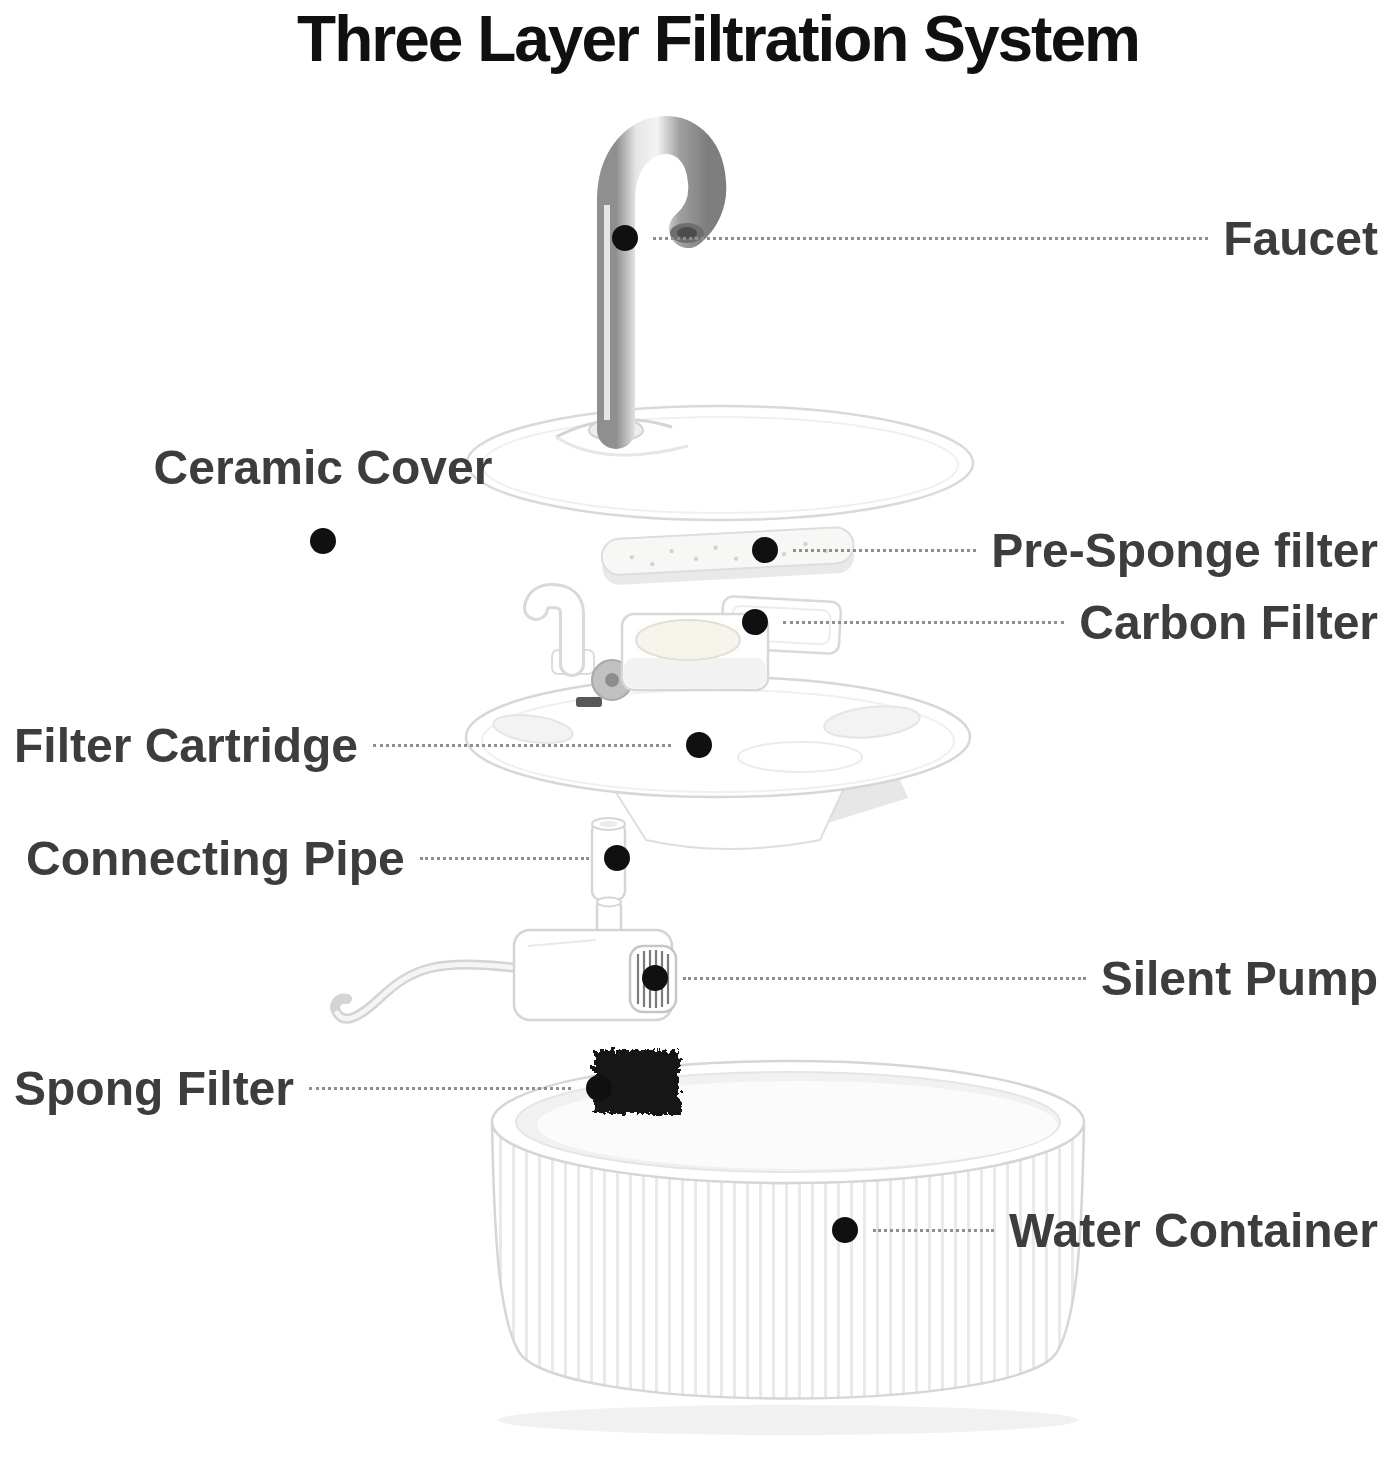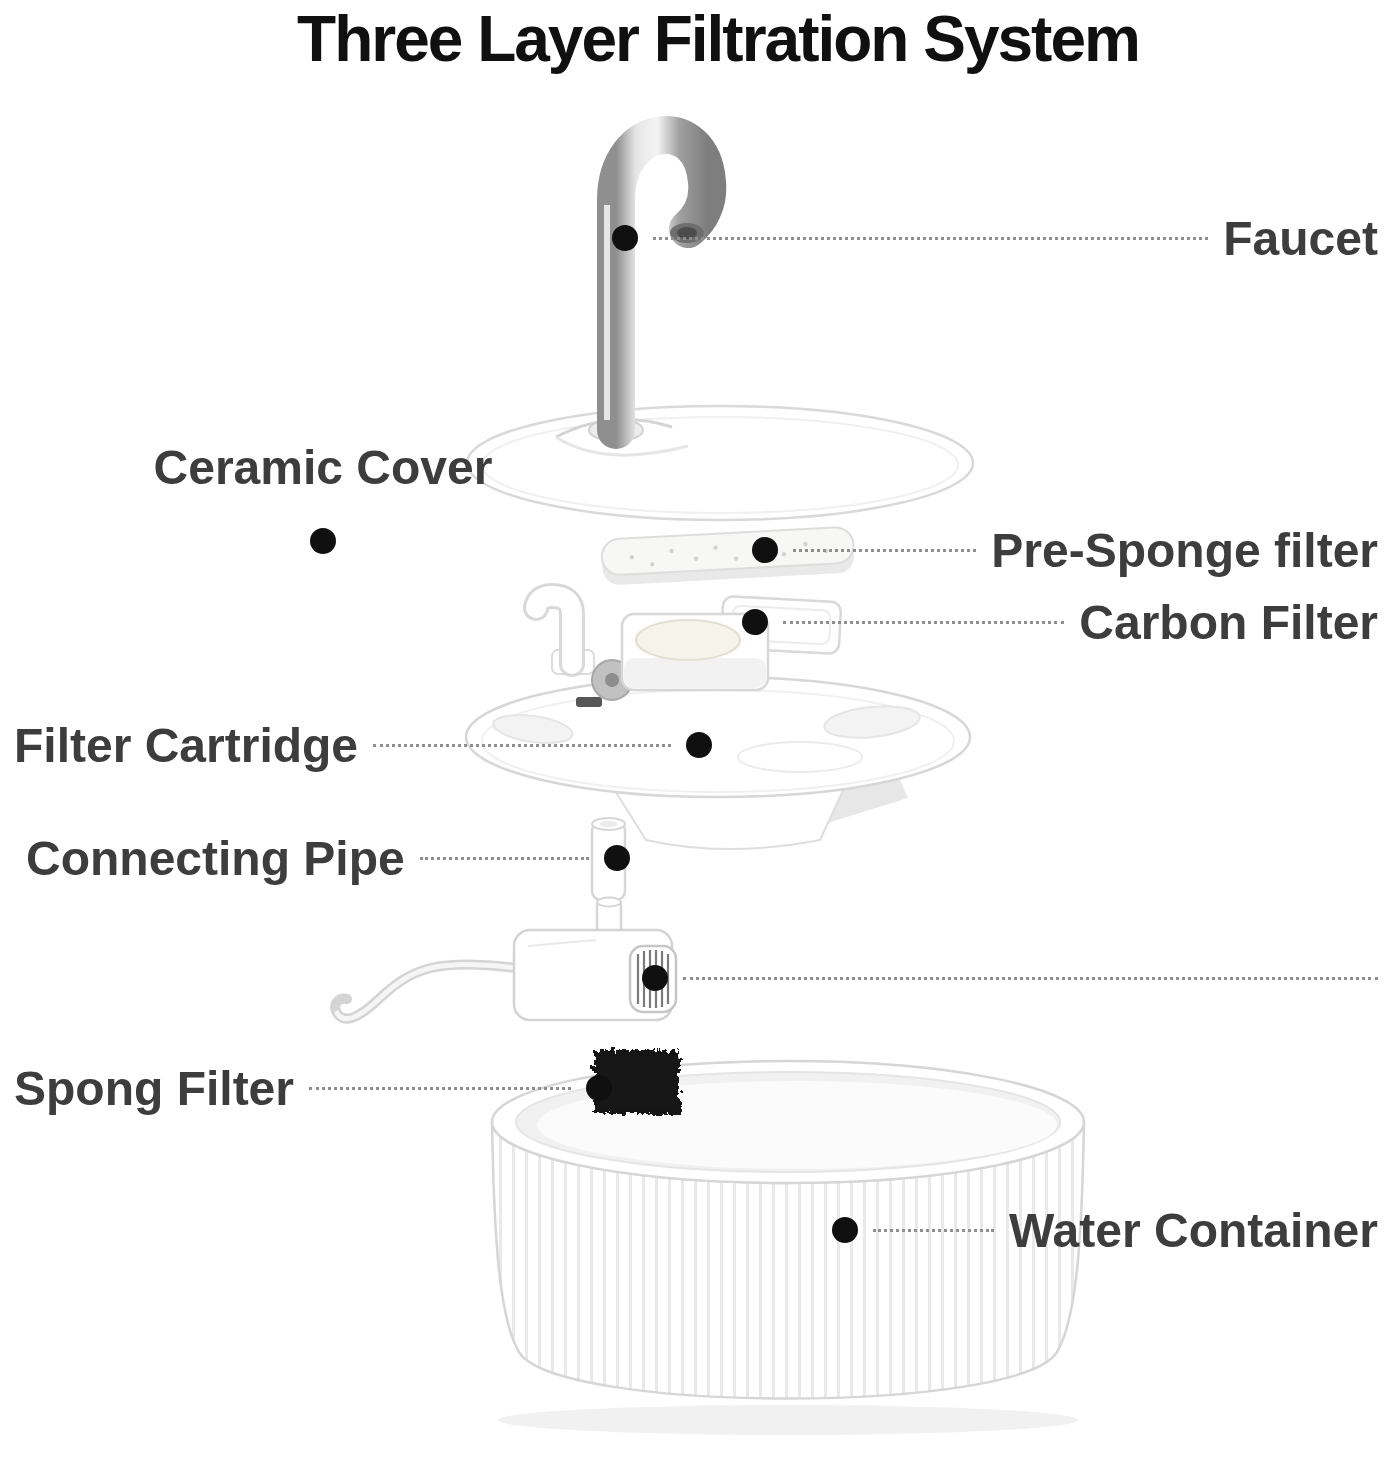--- a/index.html
+++ b/index.html
@@ -185,20 +185,21 @@
 
 <div class="callout" style="top:836px; left:14px; width:604px;margin-left:12px;">
   <span class="label">Connecting Pipe</span>
   <span class="leader"></span>
   <span class="dot"></span>
 </div>
 
 <div class="callout" style="top:956px; left:642px; right:14px;">
   <span class="dot"></span>
   <span class="leader"></span>
+  <span class="label">Silent Pump</span>
 </div>
 
 <div class="callout" style="top:1066px; left:14px; width:598px;">
   <span class="label">Spong Filter</span>
   <span class="leader"></span>
   <span class="dot"></span>
 </div>
 
 <div class="callout" style="top:1208px; left:832px; right:14px;">
   <span class="dot"></span>

